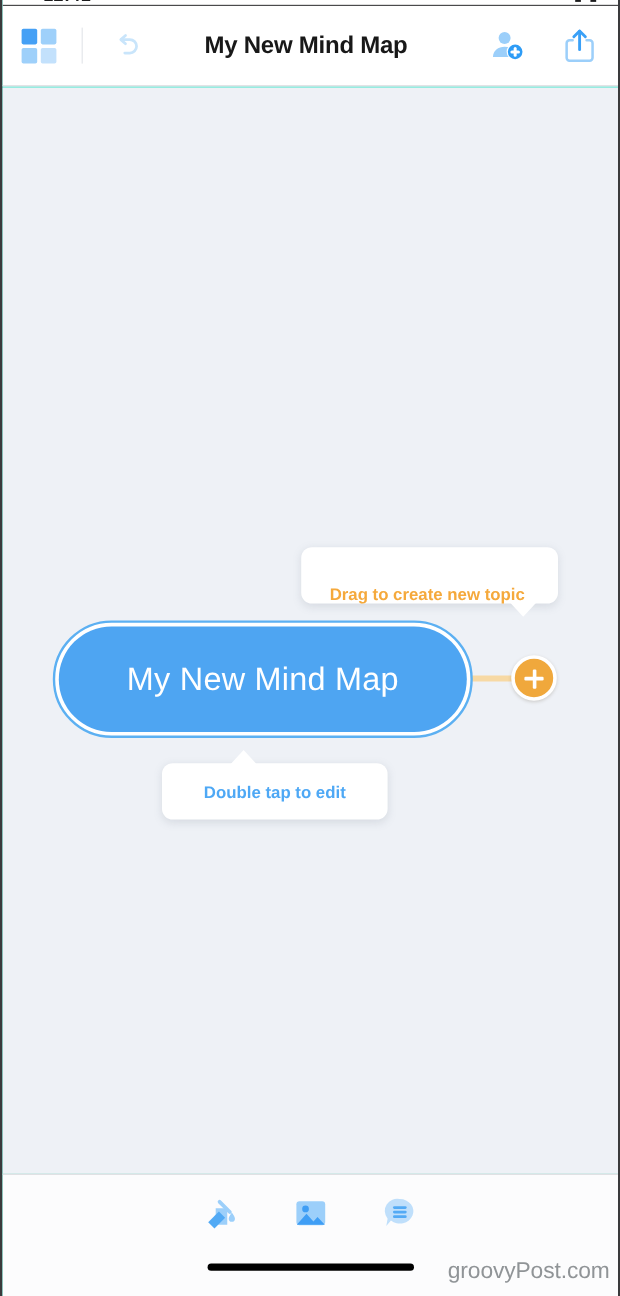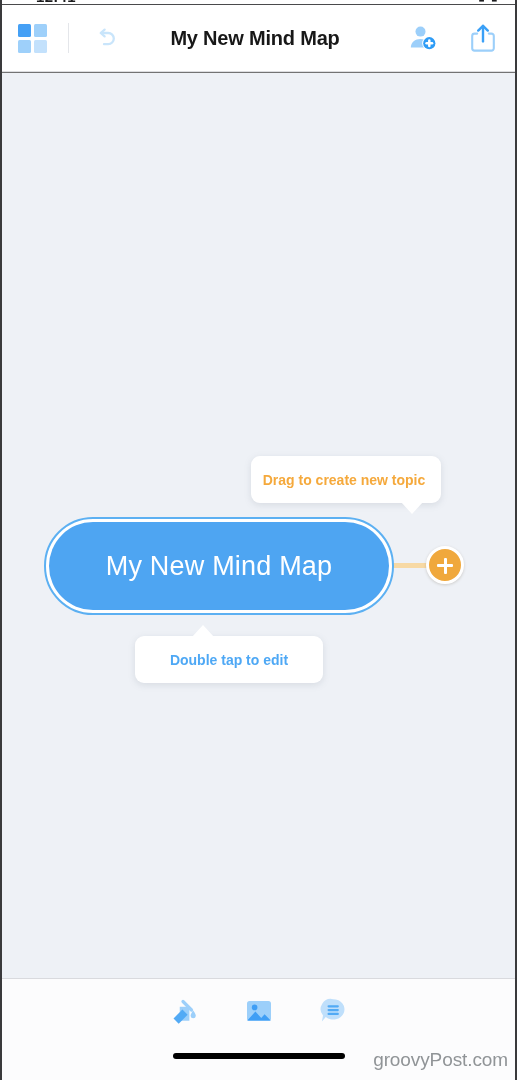--- a/index.html
+++ b/index.html
@@ -10,21 +10,21 @@
   body {
     font-family: "Liberation Sans", sans-serif;
     -webkit-font-smoothing: antialiased;
   }
 
   #screen {
     position: relative;
     width: 517px;
     height: 1080px;
     overflow: hidden;
-    background: #737373;
+    background: #5eead4;
     box-sizing: border-box;
     border-left: 2px solid #3a3a3c;
     border-right: 2px solid #3a3a3c;
   }
 
   
   .statusbar {
     position: absolute;
     top: 0; left: 0; right: 0;
     height: 5px;
@@ -212,24 +212,25 @@
     font-weight: bold;
     display: flex;
     align-items: center;
     justify-content: center;
     box-sizing: border-box;
     white-space: nowrap;
   }
   .tip-drag {
     left: 249px;
     top: 383px;
-    width: 190px;
+    width: 214px;
     height: 47px;
     color: #f5a93c;
     padding-right: 4px;
+    align-items: flex-end;
   }
   .tip-drag::after {
     content: "";
     position: absolute;
     right: 18px;
     bottom: -11px;
     width: 0; height: 0;
     border-left: 11px solid transparent;
     border-right: 11px solid transparent;
     border-top: 12px solid #ffffff;

